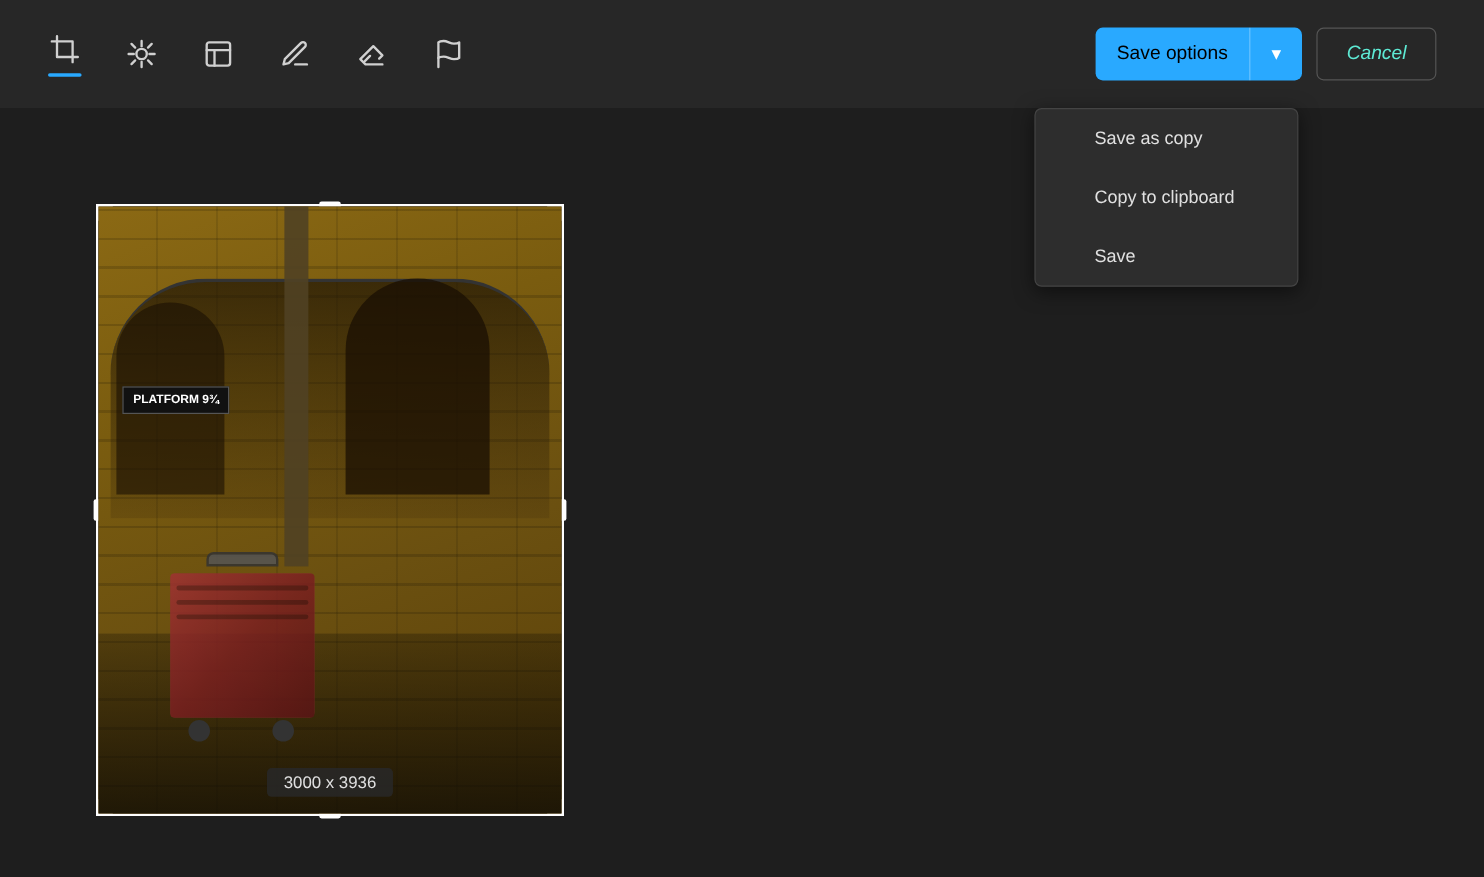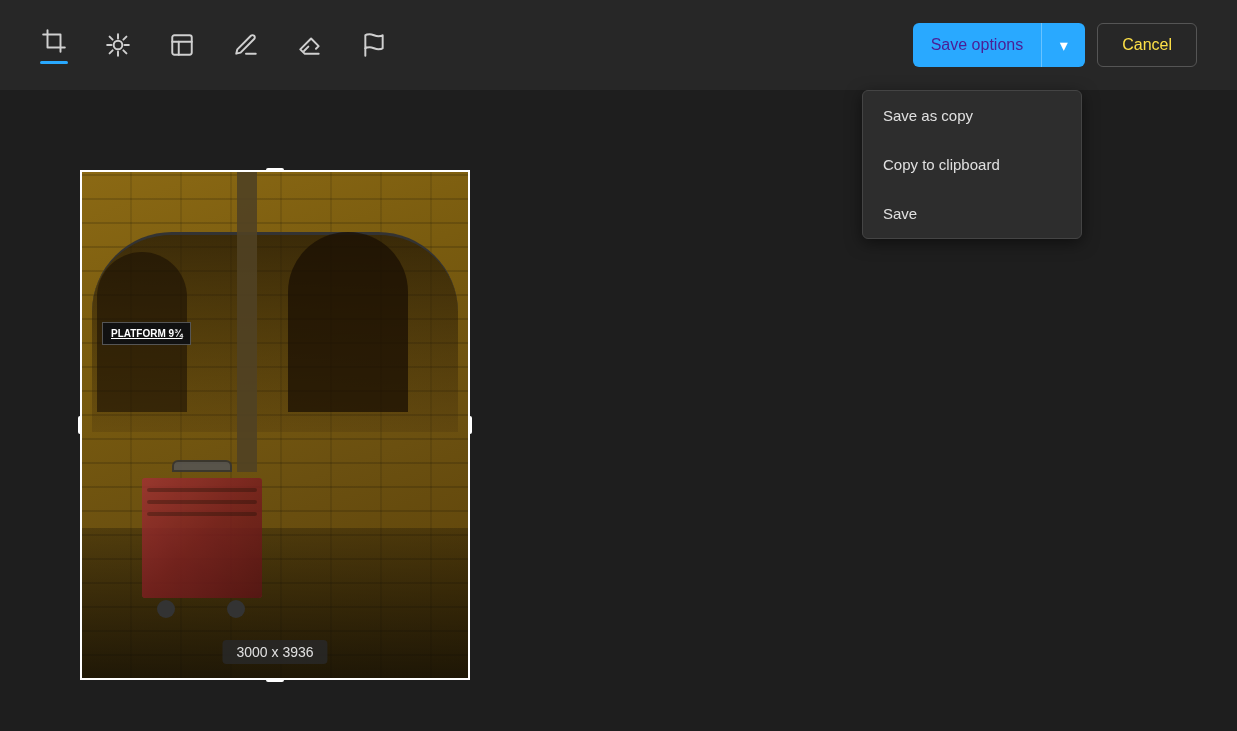--- a/index.html
+++ b/index.html
@@ -69,21 +69,21 @@
       background: #29a9ff;
       border: none;
       border-radius: 6px;
       padding: 0;
       cursor: pointer;
       height: 44px;
       overflow: hidden;
     }
 
     .save-options-label {
-      color: #4c1d95;
+      color: #000000;
       font-size: 16px;
       font-weight: 500;
       padding: 0 18px;
       height: 100%;
       display: flex;
       align-items: center;
     }
 
     .save-options-chevron {
       width: 44px;
@@ -93,40 +93,42 @@
       justify-content: center;
       border-left: 1px solid rgba(255,255,255,0.3);
       color: #fff;
       font-size: 16px;
     }
 
     .cancel-btn {
       background: transparent;
       border: 1.5px solid #555;
       border-radius: 6px;
-      color: #fde047;
+      color: #5eead4;
       font-size: 16px;
       font-weight: 500;
       padding: 0 24px;
       height: 44px;
       cursor: pointer;
+      font-style: italic;
     }
 
     
     .dropdown-menu {
       position: absolute;
       top: 90px;
       right: 155px;
       background: #2d2d2d;
       border: 1px solid #444;
       border-radius: 6px;
       width: 220px;
       z-index: 100;
       box-shadow: 0 4px 16px rgba(0,0,0,0.5);
       overflow: hidden;
+      padding-left: 29px;
     }
 
     .dropdown-item {
       padding: 16px 20px;
       color: #e0e0e0;
       font-size: 15px;
       cursor: pointer;
       display: flex;
       align-items: center;
     }
@@ -438,21 +440,21 @@
 
       <div class="platform-image">
         <div class="brick-overlay"></div>
 
         <div style="position:absolute;top:60px;left:10px;right:10px;height:200px;background:linear-gradient(to bottom, rgba(30,20,5,0.7) 0%, rgba(60,40,10,0.2) 100%);border-radius:80px 80px 0 0;border-top: 3px solid #333;"></div>
         <div style="position:absolute;top:60px;right:60px;width:120px;height:180px;background:rgba(25,15,3,0.75);border-radius:60px 60px 0 0;"></div>
         <div style="position:absolute;top:80px;left:15px;width:90px;height:160px;background:rgba(25,15,3,0.6);border-radius:50px 50px 0 0;"></div>
 
         <div style="position:absolute;top:0;left:155px;width:20px;height:300px;background:rgba(80,65,35,0.9);"></div>
 
-        <div style="position:absolute;top:150px;left:20px;background:#111;color:#fff;padding:5px 8px;font-size:10px;font-weight:bold;border:1.5px solid #555;font-family:sans-serif;text-decoration:underline;">PLATFORM 9¾</div>
+        <div style="position:absolute;top:150px;left:20px;background:#111;color:#fff;padding:5px 8px;font-size:10px;font-weight:bold;border:1.5px solid #555;font-family:sans-serif;">PLATFORM 9¾</div>
 
         <div class="image-bottom"></div>
 
         <div class="cart-shape">
           <div style="width:100%;height:100%;background:linear-gradient(135deg,#a03333,#7a2020,#5a1515);border-radius:3px;position:relative;">
             <div style="position:absolute;top:10px;left:5px;right:5px;height:4px;background:rgba(0,0,0,0.3);border-radius:2px;"></div>
             <div style="position:absolute;top:22px;left:5px;right:5px;height:4px;background:rgba(0,0,0,0.3);border-radius:2px;"></div>
             <div style="position:absolute;top:34px;left:5px;right:5px;height:4px;background:rgba(0,0,0,0.3);border-radius:2px;"></div>
 
             <div style="position:absolute;top:-18px;left:30px;right:30px;height:12px;background:#555;border-radius:6px 6px 0 0;border:2px solid #333;"></div>

